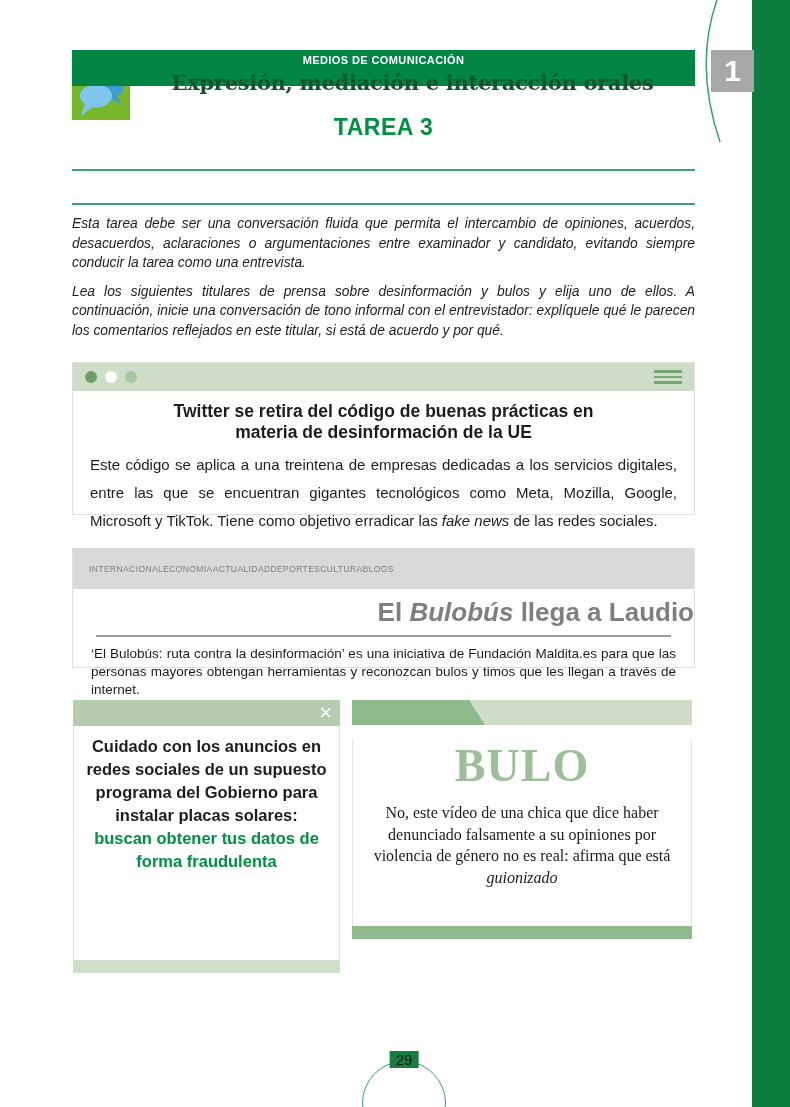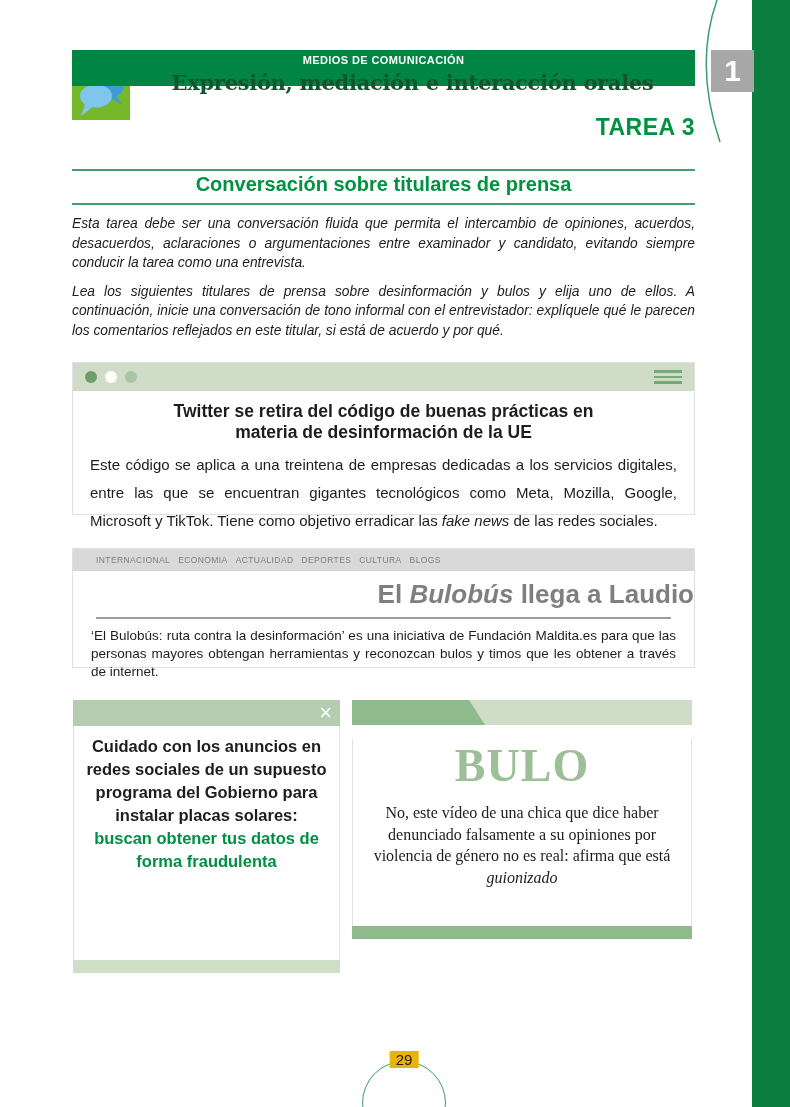--- a/index.html
+++ b/index.html
@@ -32,21 +32,21 @@
     letter-spacing: 0.4px; text-align: center; line-height: 20px;
   }
   .subtitle {
     position: absolute; left: 130px; top: 70px; width: 565px;
     font-family: "DejaVu Serif", "Liberation Serif", serif;
     font-weight: bold; font-size: 21px; color: #14532d; text-align: center;
     letter-spacing: -0.3px;
   }
   .task-title {
     position: absolute; left: 72px; top: 114px; width: 623px;
-    color: #009141; font-weight: bold; font-size: 23px; text-align: right;
+    color: #009141; font-weight: bold; font-size: 23px; text-align: center;
     letter-spacing: 0.5px;
   }
   
   .rule { position: absolute; left: 72px; width: 623px; height: 2px; background: #3f9f6d; }
   .rule-top { top: 169px; } .rule-bottom { top: 203px; }
   .section-title {
     position: absolute; left: 72px; top: 173px; width: 623px;
     color: #009141; font-weight: bold; font-size: 20px; text-align: center;
   }
   .instructions {
@@ -76,22 +76,22 @@
   .browser-body {
     margin: 8px 17px 0; font-size: 15px; line-height: 28px; text-align: justify;
   }
 
   
   .news-card {
     position: absolute; left: 72px; top: 548px; width: 623px; height: 120px;
     border: 1px solid #e0e0e0; background: #fff;
   }
   .news-nav {
-    height: 22px; background: #d9d9d9; display: flex; align-items: center;
-    padding-left: 23px; gap: 8px;
+    height: 40px; background: #d9d9d9; display: flex; align-items: center;
+    padding-left: 16px; gap: 0;
   }
   .news-nav span { font-size: 8.5px; color: #7d7d7d; letter-spacing: 0.4px; }
   .news-title {
     margin-top: 8px; text-align: right;
     font-weight: bold; font-size: 26px; color: #7f7f7f;
   }
   .news-divider { width: 575px; height: 2px; background: #9c9c9c; margin: 7px auto 0; }
   .news-body { margin: 8px 18px 0; font-size: 13.5px; line-height: 18px; text-align: justify; }
 
   
@@ -136,21 +136,21 @@
   .bulo-text { margin: 10px 7px 0; font-size: 16px; line-height: 21.5px; }
   .bulo-footer { height: 13px; background: #8fba8c; }
 
   
   .page-circle {
     position: absolute; left: 362px; top: 1061px; width: 84px; height: 84px;
     border: 1.5px solid #3a9e6b; border-radius: 50%;
   }
   .page-number {
     position: absolute; left: 404px; top: 1051px; transform: translateX(-50%);
-    background: #eab308; padding: 0 6px; font-size: 15px; color: #1d1d1b;
+    background: #15803d; padding: 0 6px; font-size: 15px; color: #1d1d1b;
   }
 </style>
 </head>
 <body>
 
 <div class="page">
 
   <div class="side-band"></div>
 
   <svg class="top-arc" viewBox="0 0 72 150" aria-hidden="true">
@@ -170,21 +170,20 @@
     </span>
   </div>
 
   <div class="kicker-bar">MEDIOS DE COMUNICACIÓN</div>
 
   <div class="subtitle">Expresión, mediación e interacción orales</div>
 
   <div class="task-title">TAREA 3</div>
 
   <div class="rule rule-top"></div>
-  <div class="section-title">Conversación sobre titulares de prensa</div>
   <div class="rule rule-bottom"></div>
 
   <div class="instructions">
     <p>Esta tarea debe ser una conversación fluida que permita el intercambio de opiniones, acuerdos, desacuerdos, aclaraciones o argumentaciones entre examinador y candidato, evitando siempre conducir la tarea como una entrevista.</p>
     <p>Lea los siguientes titulares de prensa sobre desinformación y bulos y elija uno de ellos. A continuación, inicie una conversación de tono informal con el entrevistador: explíquele qué le parecen los comentarios reflejados en este titular, si está de acuerdo y por qué.</p>
   </div>
 
   <div class="browser-card">
     <div class="browser-header">
       <span class="dot dot1"></span>
@@ -204,21 +203,21 @@
     <div class="news-nav">
       <span>INTERNACIONAL</span>
       <span>ECONOMIA</span>
       <span>ACTUALIDAD</span>
       <span>DEPORTES</span>
       <span>CULTURA</span>
       <span>BLOGS</span>
     </div>
     <div class="news-title"><span>El </span><i>Bulobús</i><span> llega a Laudio</span></div>
     <div class="news-divider"></div>
-    <div class="news-body">‘El Bulobús: ruta contra la desinformación’ es una iniciativa de Fundación Maldita.es para que las personas mayores obtengan herramientas y reconozcan bulos y timos que les obtener a través de internet.</div>
+    <div class="news-body">‘El Bulobús: ruta contra la desinformación’ es una iniciativa de Fundación Maldita.es para que las personas mayores obtengan herramientas y reconozcan bulos y timos que les llegan a través de internet.</div>
   </div>
 
   <div class="warn-card">
     <div class="warn-header">
       <span class="warn-close">×</span>
     </div>
     <div class="warn-body"><span>Cuidado con los anuncios en redes sociales de un supuesto programa del Gobierno para instalar placas solares: </span><span class="warn-green">buscan obtener tus datos de forma fraudulenta</span></div>
     <div class="warn-footer"></div>
   </div>
 

